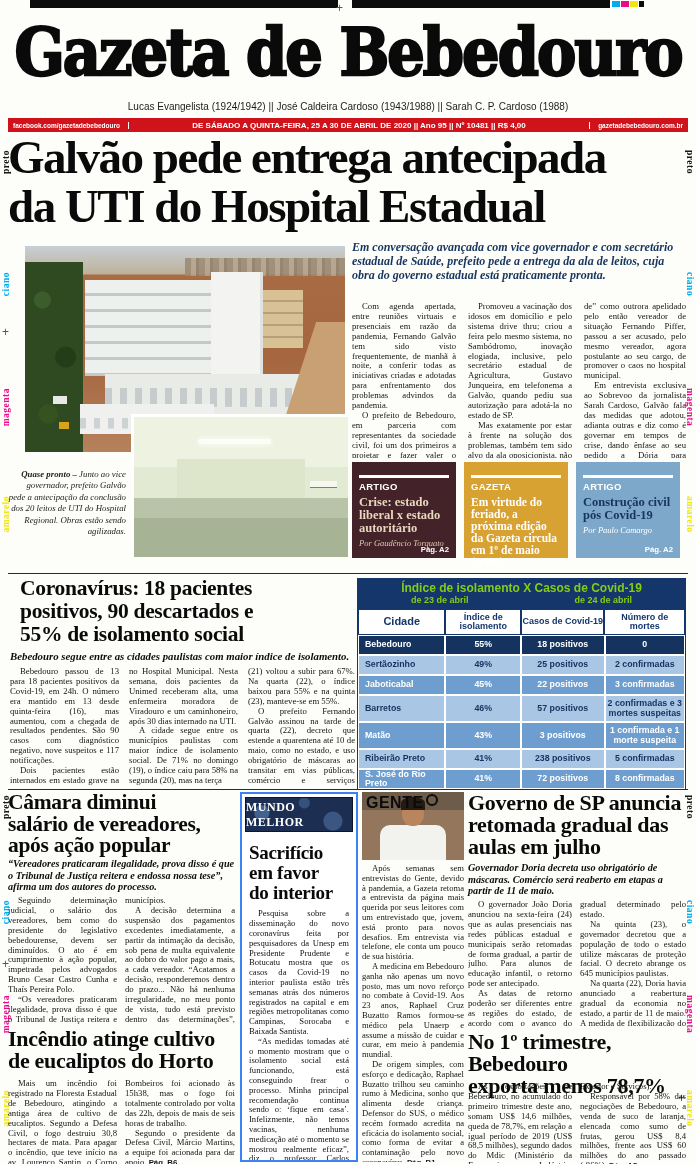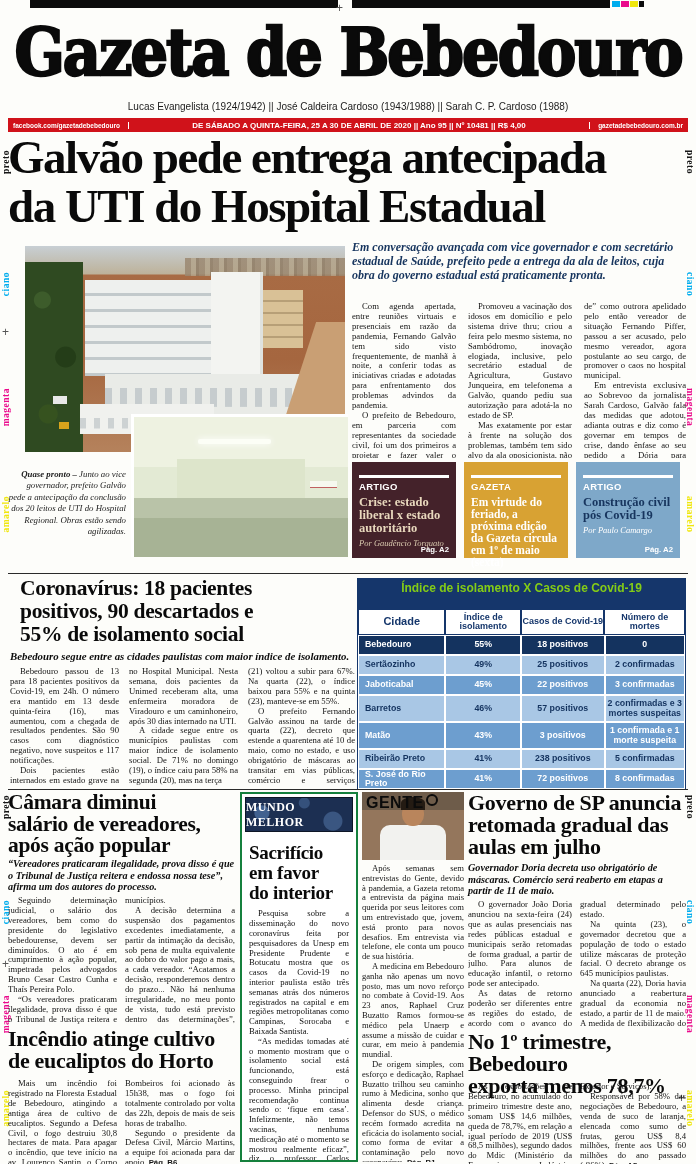--- a/index.html
+++ b/index.html
@@ -86,21 +86,21 @@
   .trow .c1{width:88px;justify-content:flex-start;padding-left:6px;text-align:left;}
   .trow .c2{width:76px;} .trow .c3{width:84px;} .trow .c4{width:81px;}
   .thead{height:26px;background:#fff;color:#15366b;}
   .thead .c{border-color:#15366b;font-size:9px;}
   .thead .c1{font-size:11px;justify-content:center;padding-left:0;}
   .r{height:20px;} .r.tall{height:27px;}
   .r-dark{background:#14335f;color:#fff;}
   .r-light{background:#a9c7e5;color:#14335f;}
   .r-mid{background:#6d9ecf;color:#fff;}
   
-  .mundo{left:240px;top:792px;width:118px;height:370px;border:2px solid #15803d;box-sizing:border-box;background:#fff;overflow:hidden;}
+  .mundo{left:240px;top:792px;width:118px;height:370px;border:2px solid #3b82f6;box-sizing:border-box;background:#fff;overflow:hidden;}
   .mbanner{margin:3px;height:33px;background:
       radial-gradient(circle at 15% 45%,#41618f 0 7px,transparent 8px),
       radial-gradient(circle at 82% 70%,#3a5681 0 9px,transparent 10px),
       radial-gradient(circle at 55% 15%,#35517c 0 5px,transparent 6px),#1c2f52;
       border:1.5px solid #0d1626;display:flex;align-items:center;justify-content:center;}
   .mbanner span{color:#fff;font-weight:bold;font-size:12px;letter-spacing:.5px;font-family:"Liberation Serif",serif;}
   .mhead{padding:8px 7px 4px 7px;font-weight:bold;font-size:19px;line-height:1.06;letter-spacing:-.3px;white-space:pre-line;}
   .mbody{padding:2px 7px;font-size:8.6px;line-height:1.14;text-align:justify;}
   .mbody p{margin:0;text-indent:9px;}
   
@@ -237,20 +237,24 @@
       <p>A cidade segue entre os municípios paulistas com maior índice de isolamento social. De 71% no domingo (19), o índice caiu para 58% na segunda (20), mas na terça</p>
   </div>
   <div class="abs bd" style="left:248px;top:667px;width:107px;height:118px;">
     <p class="ni">(21) voltou a subir para 67%. Na quarta (22), o índice baixou para 55% e na quinta (23), manteve-se em 55%.</p>
     <p><span>O prefeito Fernando Galvão assinou na tarde de quarta (22), decreto que estende a quarentena até 10 de maio, como no estado, e uso obrigatório de máscaras ao transitar em vias públicas, comércio e serviços essenciais.</span> </p>
   </div>
 
   <div class="abs tbl">
     <div class="tbl-title">
       <div class="t1">Índice de isolamento X Casos de Covid-19</div>
+      <div class="t2">
+        <span>de 23 de abril</span>
+        <span>de 24 de abril</span>
+      </div>
     </div>
     <div class="trow thead">
       <div class="c c1">Cidade</div>
       <div class="c c2">Índice de isolamento</div>
       <div class="c c3">Casos de Covid-19</div>
       <div class="c c4">Número de mortes</div>
     </div>
     <div class="trow r r-dark">
       <div class="c c1">Bebedouro</div>
         <div class="c c2">55%</div>

